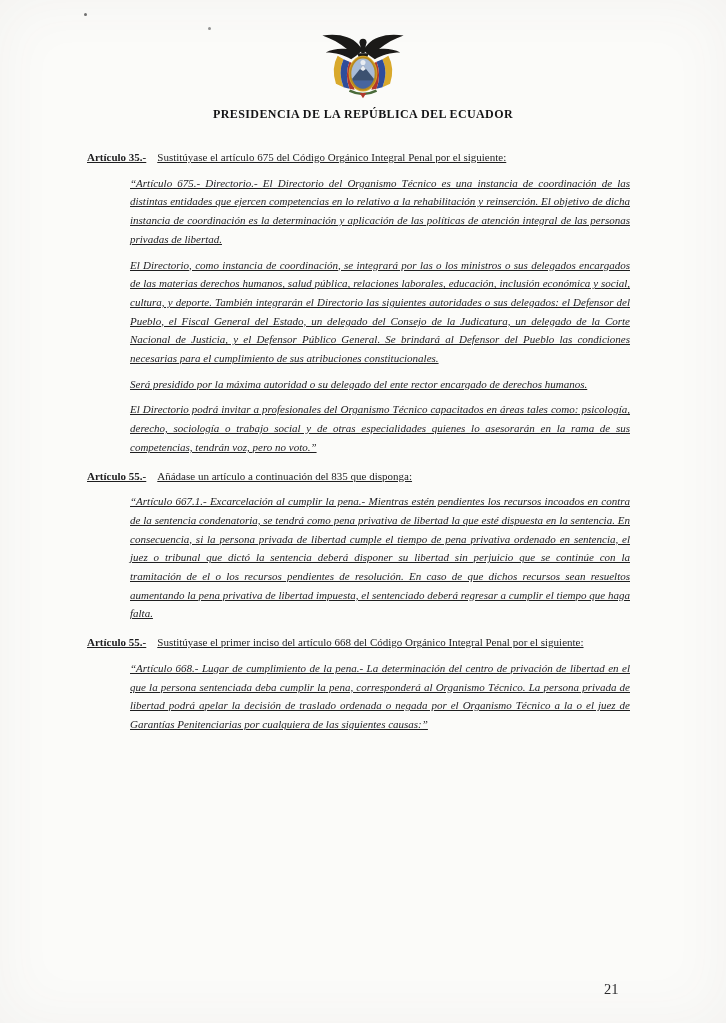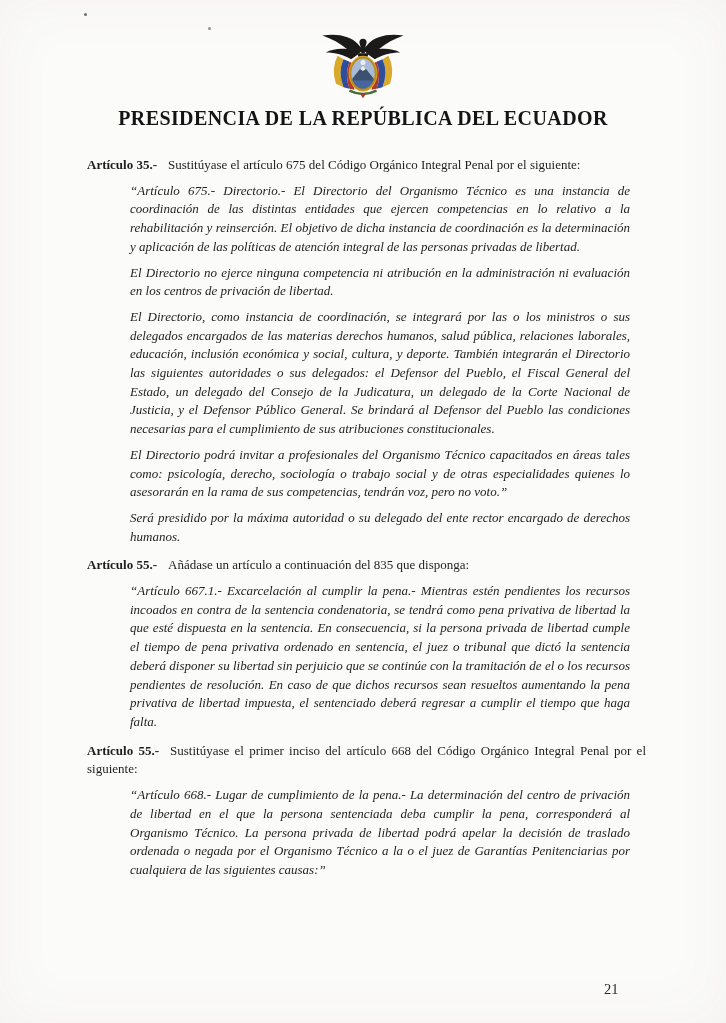--- a/index.html
+++ b/index.html
@@ -26,31 +26,32 @@
     padding-top: 33px;
     text-align: center;
     margin-bottom: 26px;
   }
   .emblem {
     display: inline-block;
     line-height: 0;
   }
   .header-title {
     margin: 4px 0 0 0;
-    font-size: 20px;
+    font-size: 12px;
     font-weight: bold;
     letter-spacing: 0.4px;
     color: #141416;
   }
   
   .doc-body {
     padding: 0 80px 0 87px;
-    font-size: 13px;
+    font-size: 11px;
     line-height: 18.7px;
     text-align: justify;
+    text-decoration: underline;
   }
   .article-intro {
     margin: 10px 0 7px 0;
   }
   .article-number {
     font-weight: bold;
     padding-right: 11px;
   }
   .quote {
     font-style: italic;
@@ -116,24 +117,23 @@
       </svg>
     </span>
     <h1 class="header-title">PRESIDENCIA DE LA REPÚBLICA DEL ECUADOR</h1>
   </header>
 
   <main class="doc-body">
 
     <section>
       <p class="article-intro"><span class="article-number">Artículo 35.-</span><span>Sustitúyase el artículo 675 del Código Orgánico Integral Penal por el siguiente:</span></p>
       <p class="quote">“Artículo 675.- Directorio.- El Directorio del Organismo Técnico es una instancia de coordinación de las distintas entidades que ejercen competencias en lo relativo a la rehabilitación y reinserción. El objetivo de dicha instancia de coordinación es la determinación y aplicación de las políticas de atención integral de las personas privadas de libertad.</p>
-      <p class="quote">El Directorio no ejerce ninguna competencia ni atribución en la administración ni evaluación en los centros de privación de libertad.</p>
       <p class="quote">El Directorio, como instancia de coordinación, se integrará por las o los ministros o sus delegados encargados de las materias derechos humanos, salud pública, relaciones laborales, educación, inclusión económica y social, cultura, y deporte. También integrarán el Directorio las siguientes autoridades o sus delegados: el Defensor del Pueblo, el Fiscal General del Estado, un delegado del Consejo de la Judicatura, un delegado de la Corte Nacional de Justicia, y el Defensor Público General. Se brindará al Defensor del Pueblo las condiciones necesarias para el cumplimiento de sus atribuciones constitucionales.</p>
+      <p class="quote">Será presidido por la máxima autoridad o su delegado del ente rector encargado de derechos humanos.</p>
       <p class="quote">El Directorio podrá invitar a profesionales del Organismo Técnico capacitados en áreas tales como: psicología, derecho, sociología o trabajo social y de otras especialidades quienes lo asesorarán en la rama de sus competencias, tendrán voz, pero no voto.”</p>
-      <p class="quote">Será presidido por la máxima autoridad o su delegado del ente rector encargado de derechos humanos.</p>
     </section>
 
     <section>
       <p class="article-intro"><span class="article-number">Artículo 55.-</span><span>Añádase un artículo a continuación del 835 que disponga:</span></p>
       <p class="quote">“Artículo 667.1.- Excarcelación al cumplir la pena.- Mientras estén pendientes los recursos incoados en contra de la sentencia condenatoria, se tendrá como pena privativa de libertad la que esté dispuesta en la sentencia. En consecuencia, si la persona privada de libertad cumple el tiempo de pena privativa ordenado en sentencia, el juez o tribunal que dictó la sentencia deberá disponer su libertad sin perjuicio que se continúe con la tramitación de el o los recursos pendientes de resolución. En caso de que dichos recursos sean resueltos aumentando la pena privativa de libertad impuesta, el sentenciado deberá regresar a cumplir el tiempo que haga falta.</p>
     </section>
 
     <section>
       <p class="article-intro"><span class="article-number">Artículo 55.-</span><span>Sustitúyase el primer inciso del artículo 668 del Código Orgánico Integral Penal por el siguiente:</span></p>
       <p class="quote">“Artículo 668.- Lugar de cumplimiento de la pena.- La determinación del centro de privación de libertad en el que la persona sentenciada deba cumplir la pena, corresponderá al Organismo Técnico. La persona privada de libertad podrá apelar la decisión de traslado ordenada o negada por el Organismo Técnico a la o el juez de Garantías Penitenciarias por cualquiera de las siguientes causas:”</p>

